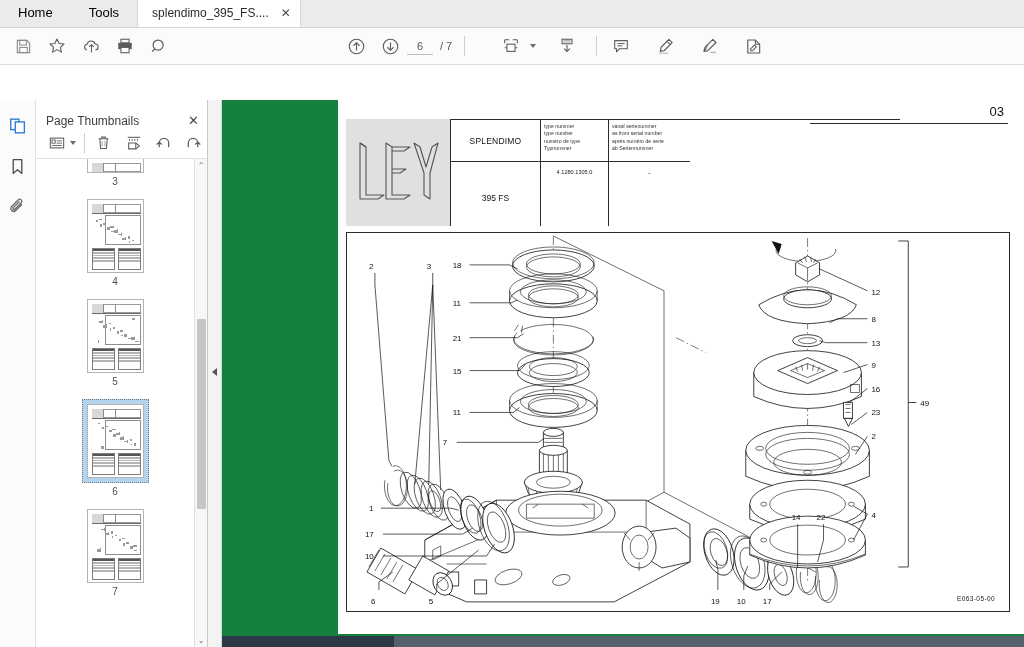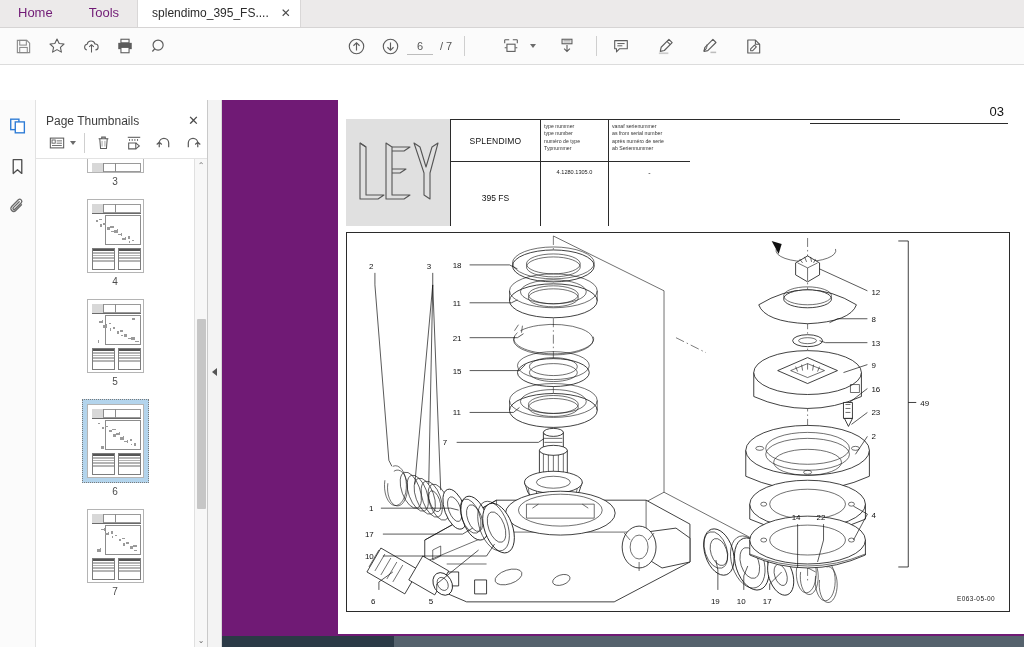--- a/index.html
+++ b/index.html
@@ -39,21 +39,21 @@
   .menu-item { padding: 0 7px; cursor: default; line-height: 17px; }
 
   
   .tabstrip {
     height: 28px; background: #eceaea;
     display: flex; align-items: flex-end;
     border-bottom: 1px solid #d6d4d4;
   }
   .tab-home, .tab-tools {
     height: 28px; line-height: 28px;
-    padding: 0 18px; font-size: 13px; color: #701a75;
+    padding: 0 18px; font-size: 13px; color: #000000;
     cursor: default;
   }
   .tab-doc {
     height: 28px; background: #ffffff;
     display: flex; align-items: center;
     padding: 0 9px 0 14px; font-size: 12px; color: #2b2b2b;
     border-left: 1px solid #d9d7d7; border-right: 1px solid #d9d7d7;
     min-width: 120px; cursor: default;
   }
   .tab-doc-label { white-space: nowrap; }
@@ -192,21 +192,21 @@
   .splitter .sp-arrow {
     position: absolute; left: 4px; top: 268px;
     width: 0; height: 0;
     border-top: 4px solid transparent;
     border-bottom: 4px solid transparent;
     border-right: 5px solid #555;
   }
 
   
   .docview {
-    flex: 1; background: #701a75; position: relative; overflow: hidden;
+    flex: 1; background: #15803d; position: relative; overflow: hidden;
   }
   .page {
     position: absolute; left: 116px; top: 0;
     width: 686px; height: 534px;
     background: #ffffff;
   }
   .sb-h {
     position: absolute; left: 0; right: 0; bottom: 0; height: 11px;
     background: #2b3a46;
   }

